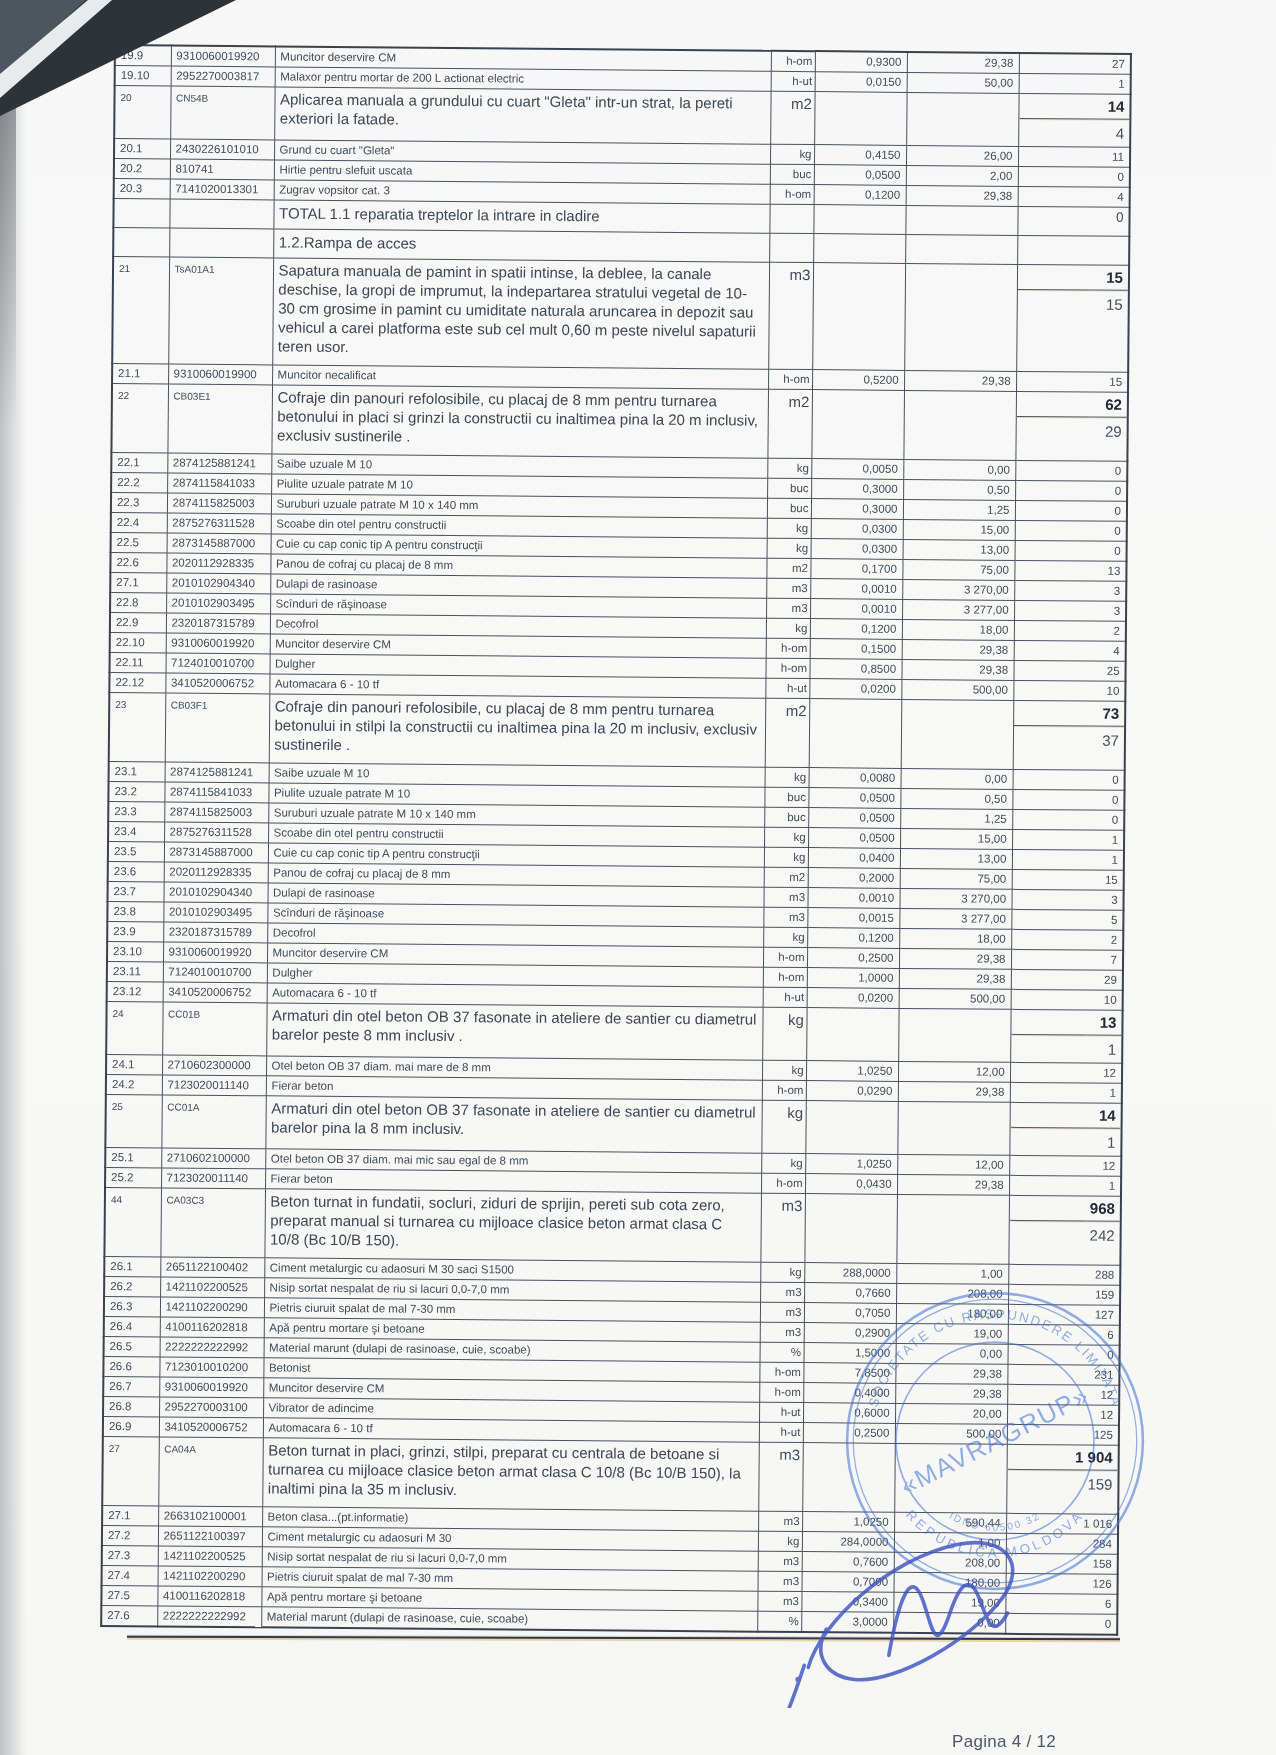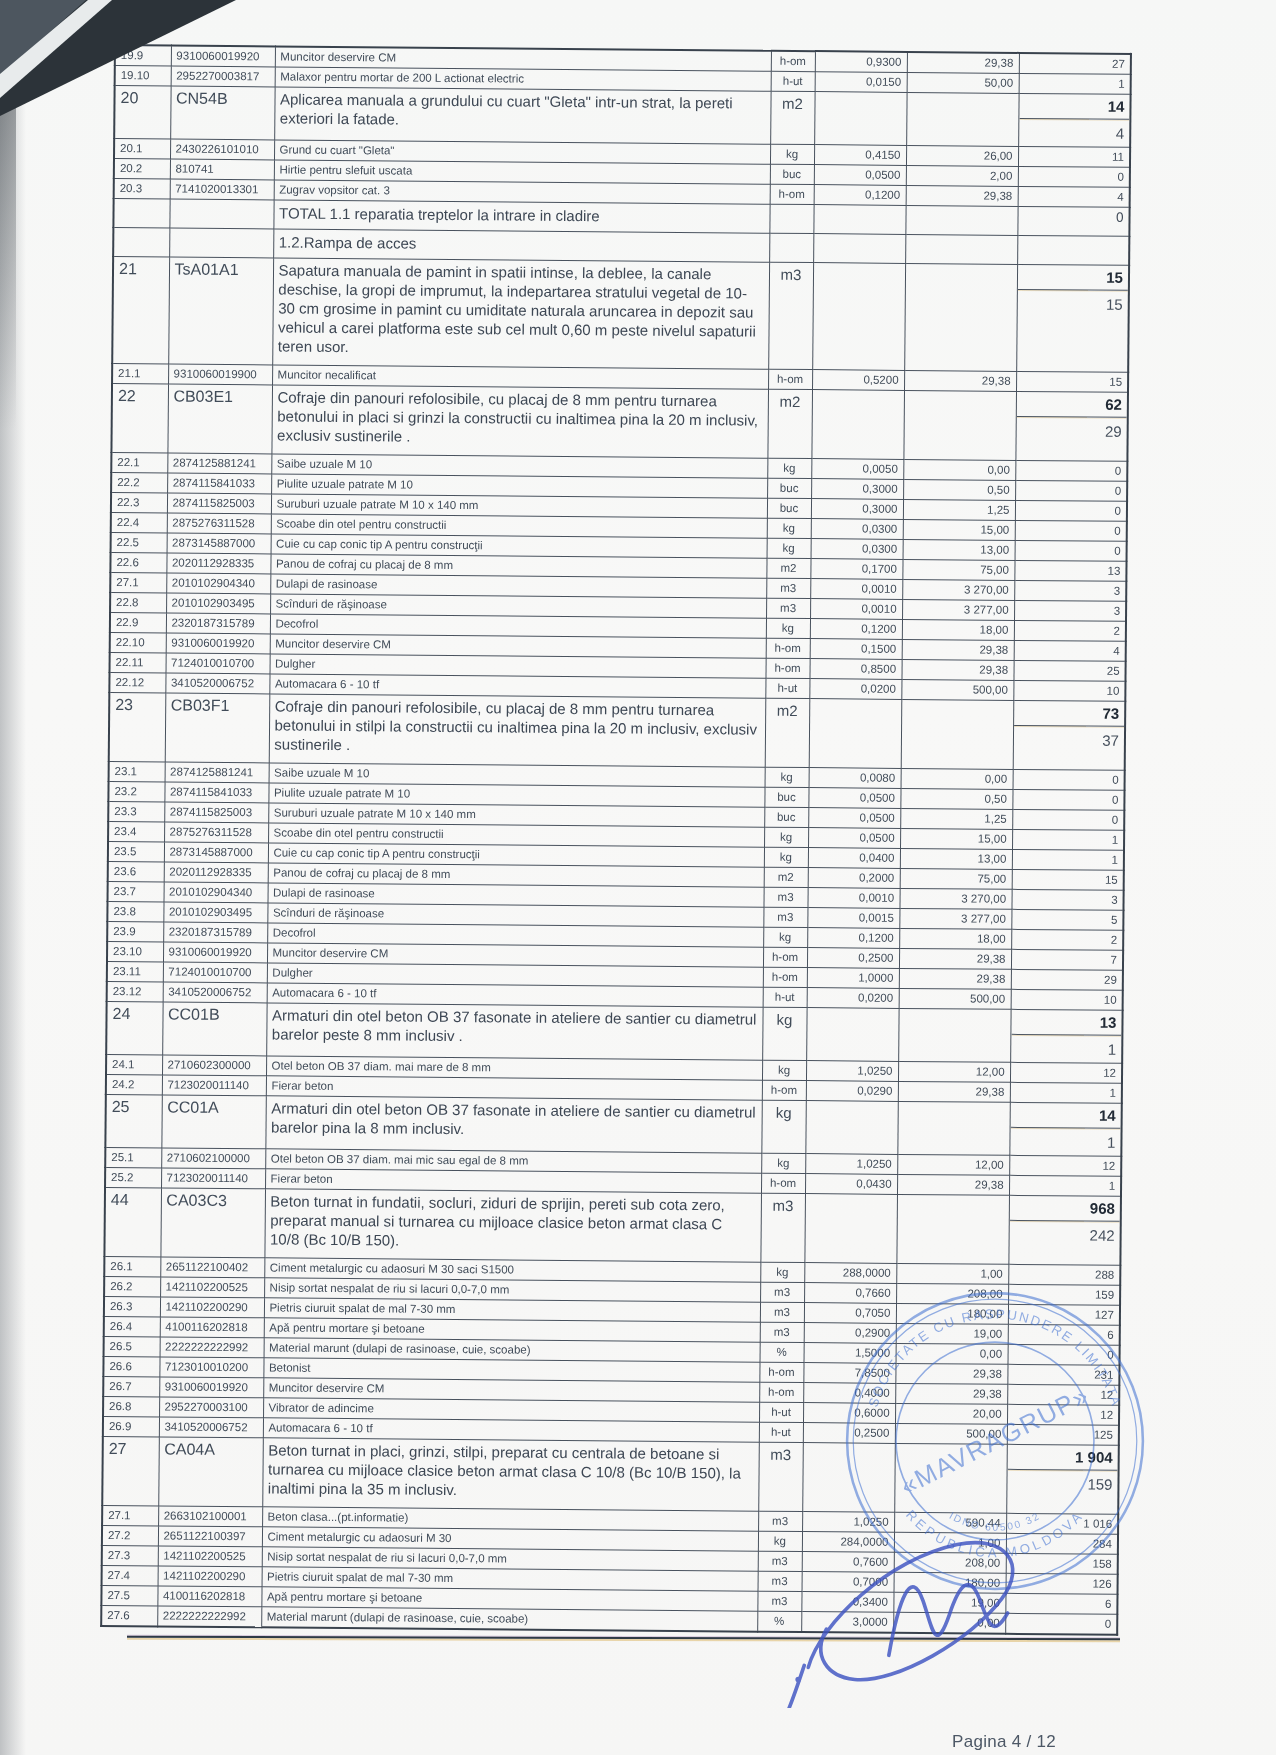--- a/index.html
+++ b/index.html
@@ -24,25 +24,25 @@
   
   .sheet{position:absolute;left:114px;top:44px;transform:rotate(.5deg);transform-origin:0 0;z-index:2;}
   table{border-collapse:collapse;table-layout:fixed;width:1016px;border:2px solid #39424d;}
   col.w-no{width:56px}col.w-code{width:104px}col.w-desc{width:496px}
   col.w-um{width:44px}col.w-qty{width:92px}col.w-price{width:112px}col.w-total{width:112px}
   td{border:1px solid #49525e;vertical-align:top;padding:2px 5px;color:#414c59;
      overflow:hidden;word-wrap:break-word;box-shadow:0 1px 0 rgba(198,148,40,.20);}
   .r-d td{font-size:11.5px;line-height:14px;height:15px;}
   .r-m td{font-size:15px;line-height:19px;}
   .r-m .c-desc{padding-bottom:9px;color:#3d4754;}
-  .r-m .c-no,.r-m .c-code{font-size:16px;margin-top:8px;}
+  .r-m .c-no,.r-m .c-code{font-size:10px;margin-top:8px;}
   .r-t .c-desc,.r-s .c-desc{font-size:15px;line-height:19px;padding:3px 5px;color:#3d4754;}
   .r-t td,.r-s td{height:22px;}
   .c-qty,.c-price,.c-total{text-align:right;}
-  .c-um{text-align:center;padding-left:2px;padding-right:2px;}
+  .c-um{text-align:right;padding-left:2px;padding-right:2px;border-radius:6px;}
   .r-t .c-total{font-size:13.5px;}
   .r-m .c-total{padding:0;}
   .tot-main{font-weight:bold;color:#222b36;text-align:right;padding:2px 5px 3px;
     border-bottom:1px solid #49525e;box-shadow:0 1px 0 rgba(198,148,40,.25);}
   .tot-sub{text-align:right;padding:4px 5px;color:#46505d;}
 
   
   .footer-rule{position:absolute;left:127px;top:1637px;width:993px;height:2px;background:#2e3a46;
     box-shadow:0 2px 0 rgba(205,150,25,.35),0 -1px 0 rgba(120,60,140,.22);
     transform:rotate(.15deg);z-index:3;}

